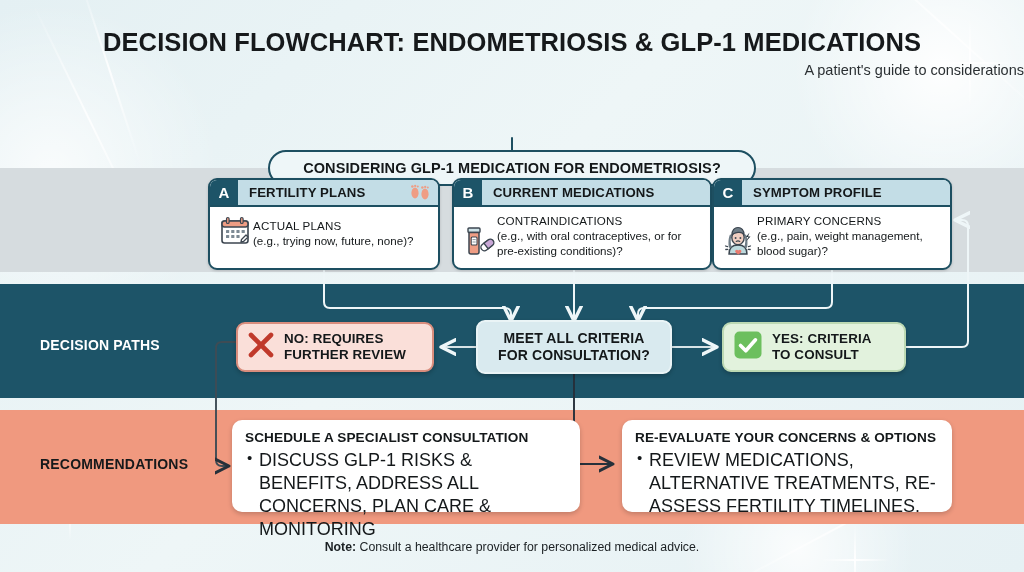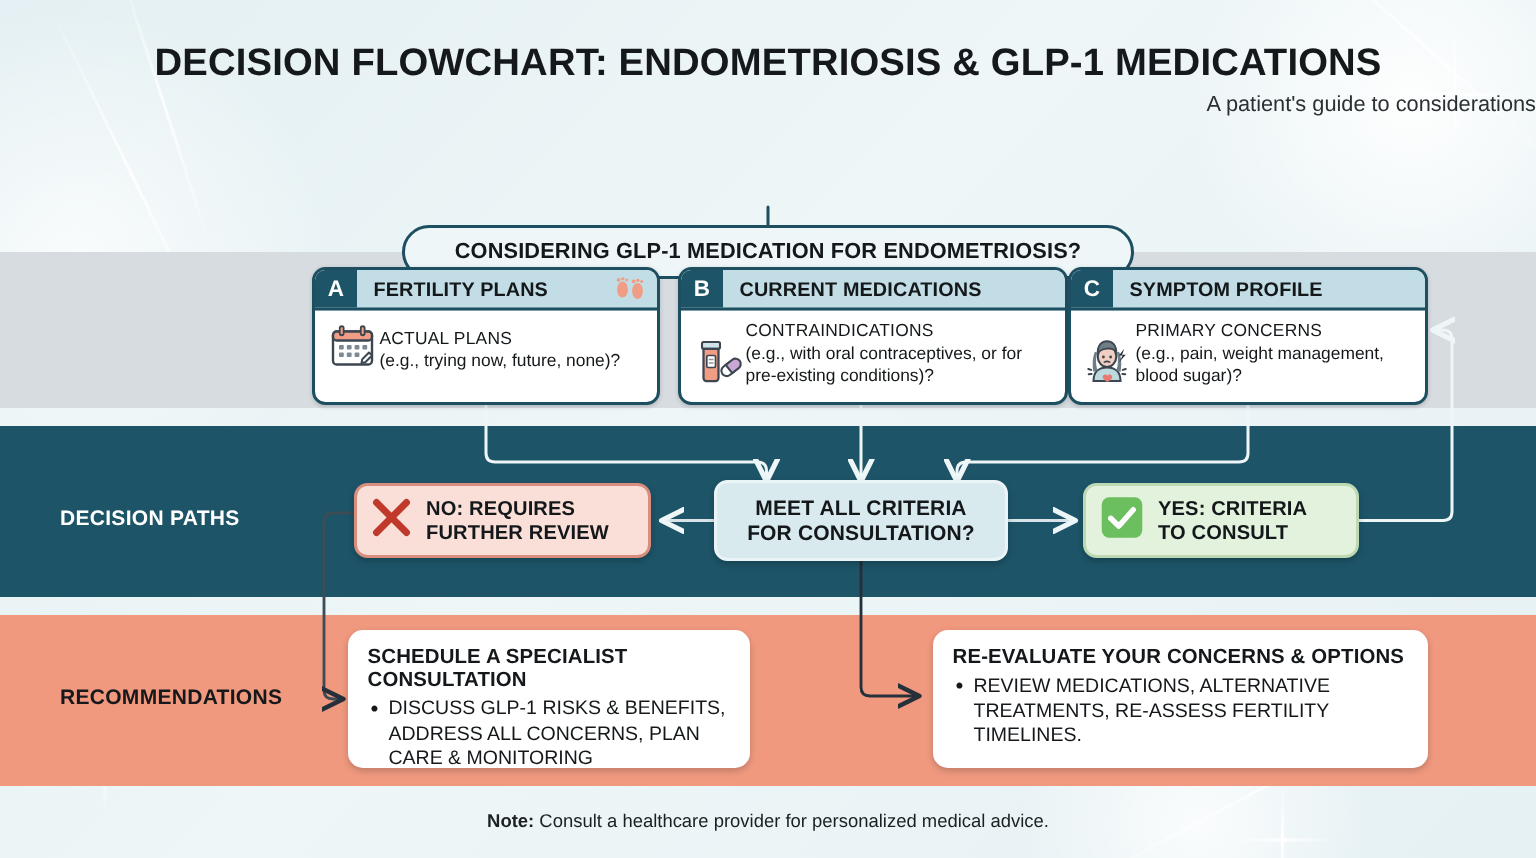--- a/index.html
+++ b/index.html
@@ -168,27 +168,27 @@
   .dbox-mid .dbox-txt { font-size: 14px; }
 
   
   .rec {
     position: absolute; top: 420px;
     background: #fff;
     border-radius: 10px;
     box-shadow: 0 2px 5px rgba(0,0,0,0.2);
     padding: 10px 13px 10px 13px;
   }
-  .rec-left  { left: 232px; width: 268px; height: 92px; }
+  .rec-left  { left: 232px; width: 348px; height: 92px; }
   .rec-right { left: 622px; width: 330px; height: 92px; }
   .rec-title { font-size: 13.6px; font-weight: 700; color: #14181a; letter-spacing: 0.1px; margin-bottom: 4px; }
   .rec-list { list-style: none; padding-left: 14px; }
   .rec-list li {
     position: relative;
-    font-size: 13px; line-height: 1.27; color: #14181a;
+    font-size: 18px; line-height: 1.27; color: #14181a;
   }
   .rec-list li::before {
     content: "•"; position: absolute; left: -12px; top: -1px; font-size: 15px;
   }
 
   
   .note {
     position: absolute; left: 0; top: 540px; width: 100%;
     text-align: center; font-size: 12.3px; color: #1b2023;
   }

